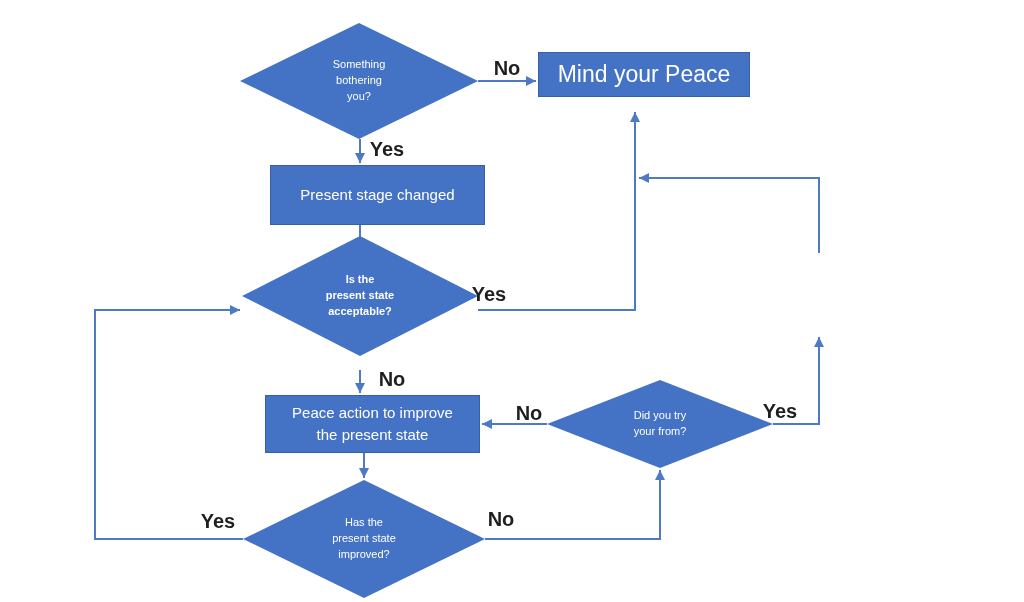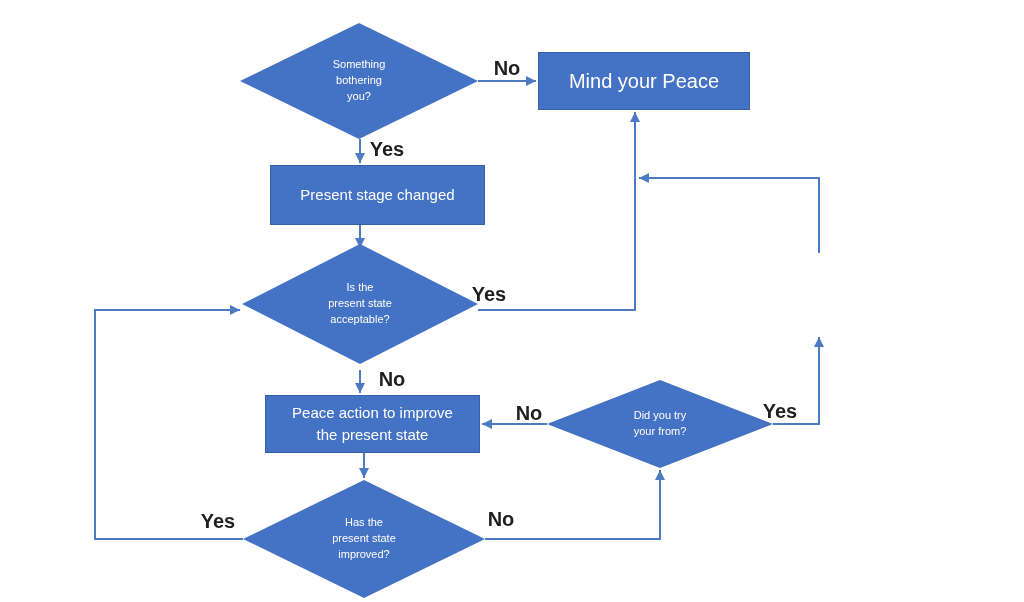--- a/index.html
+++ b/index.html
@@ -52,23 +52,23 @@
   .rect {
     font-size: 15px;
     border: 1px solid rgba(47, 82, 143, 0.55);
   }
   .diamond {
     clip-path: polygon(50% 0%, 100% 50%, 50% 100%, 0% 50%);
     font-size: 11px;
   }
   
   .d-something  { left: 240px; top: 23px;  width: 238px; height: 116px; }
-  .r-peace      { left: 538px; top: 52px;  width: 212px; height: 58px; font-size: 20px; }
+  .r-peace      { left: 538px; top: 52px;  width: 212px; height: 45px; font-size: 23px; }
   .r-stage      { left: 270px; top: 165px; width: 215px; height: 60px; text-align: right; }
-  .d-acceptable { left: 242px; top: 244px; width: 236px; height: 120px; }
+  .d-acceptable { left: 242px; top: 236px; width: 236px; height: 120px; font-weight: bold; }
   .r-action     { left: 265px; top: 395px; width: 215px; height: 58px; }
   .d-try        { left: 547px; top: 380px; width: 226px; height: 88px; }
   .r-distance   { left: 717px; top: 253px; width: 205px; height: 80px; }
   .d-improved   { left: 243px; top: 480px; width: 242px; height: 118px; }
   .edge-label {
     position: absolute;
     transform: translate(-50%, -50%);
     color: var(--label-text);
     font-size: 20px;
     font-weight: 600;

